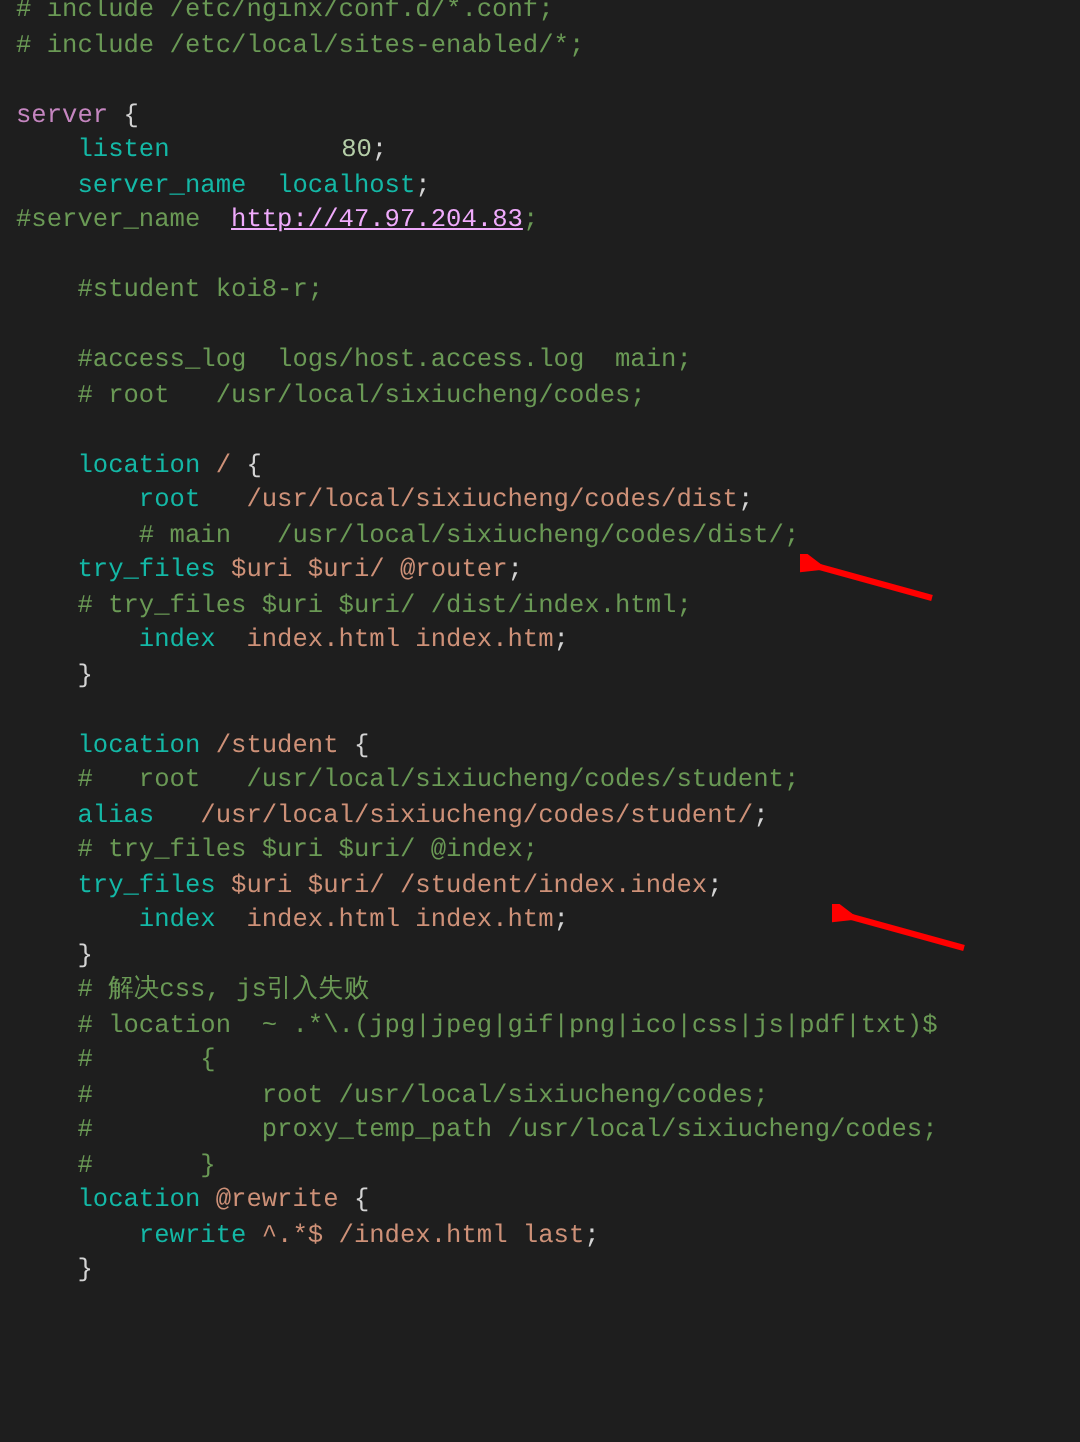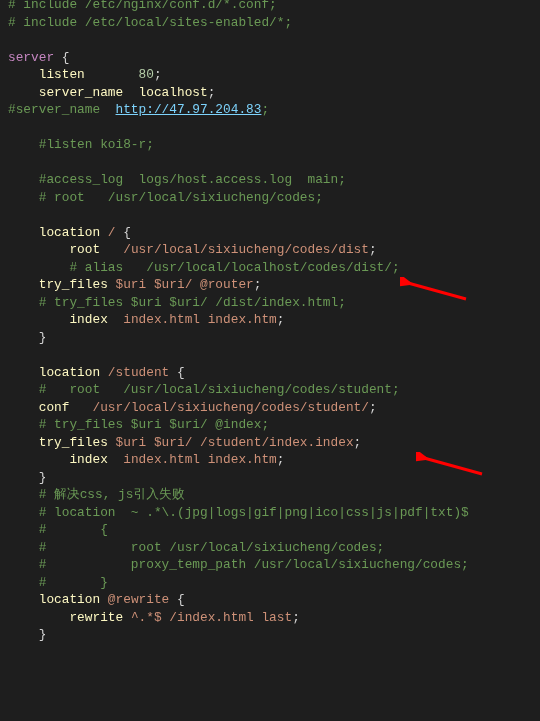--- a/index.html
+++ b/index.html
@@ -16,64 +16,64 @@
     font-family: Consolas, "Courier New", monospace;
     font-size: 12.8px;
     line-height: 17.5px;
     color: #d4d4d4;
     white-space: pre;
     position: relative;
     top: -4px;
   }
   .cmt   { color: #6a9955; }      
   .kw    { color: #c586c0; }      
-  .num   { color: #b5cea8; }
+  .num   { color: #b5cea8; margin-left: 32px; }
   .path  { color: #ce9178; }
-  .name  { color: #fef9c3; }
+  .name  { color: #14b8a6; }
   .punct { color: #d4d4d4; }
-  .link  { color: #7dd3fc; text-decoration: underline; }
+  .link  { color: #f0abfc; text-decoration: underline; }
   svg.arrow {
     position: absolute;
     width: 70px;
     height: 26px;
   }
 </style>
 </head>
 <body>
 
 <pre class="code"><span><span class="cmt"># include /etc/nginx/conf.d/*.conf;</span></span>
 <span><span class="cmt"># include /etc/local/sites-enabled/*;</span></span>
 <span><span></span></span>
 <span><span class="kw">server</span><span class="punct"> {</span></span>
 <span><span class="name">    listen       </span><span class="num">80</span><span class="punct">;</span></span>
 <span><span class="name">    server_name  localhost</span><span class="punct">;</span></span>
 <span><span class="cmt">#server_name  </span><span class="link">http://47.97.204.83</span><span class="cmt">;</span></span>
 <span><span></span></span>
-<span><span class="cmt">    #listen koi8-r;</span></span>
+<span><span class="cmt">    #student koi8-r;</span></span>
 <span><span></span></span>
 <span><span class="cmt">    #access_log  logs/host.access.log  main;</span></span>
 <span><span class="cmt">    # root   /usr/local/sixiucheng/codes;</span></span>
 <span><span></span></span>
 <span><span class="name">    location </span><span class="path">/</span><span class="punct"> {</span></span>
 <span><span class="name">        root   </span><span class="path">/usr/local/sixiucheng/codes/dist</span><span class="punct">;</span></span>
-<span><span class="cmt">        # alias   /usr/local/localhost/codes/dist/;</span></span>
+<span><span class="cmt">        # main   /usr/local/sixiucheng/codes/dist/;</span></span>
 <span><span class="name">    try_files </span><span class="path">$uri $uri/ @router</span><span class="punct">;</span></span>
 <span><span class="cmt">    # try_files $uri $uri/ /dist/index.html;</span></span>
 <span><span class="name">        index  </span><span class="path">index.html index.htm</span><span class="punct">;</span></span>
 <span><span class="punct">    }</span></span>
 <span><span></span></span>
 <span><span class="name">    location </span><span class="path">/student</span><span class="punct"> {</span></span>
 <span><span class="cmt">    #   root   /usr/local/sixiucheng/codes/student;</span></span>
-<span><span class="name">    conf   </span><span class="path">/usr/local/sixiucheng/codes/student/</span><span class="punct">;</span></span>
+<span><span class="name">    alias   </span><span class="path">/usr/local/sixiucheng/codes/student/</span><span class="punct">;</span></span>
 <span><span class="cmt">    # try_files $uri $uri/ @index;</span></span>
 <span><span class="name">    try_files </span><span class="path">$uri $uri/ /student/index.index</span><span class="punct">;</span></span>
 <span><span class="name">        index  </span><span class="path">index.html index.htm</span><span class="punct">;</span></span>
 <span><span class="punct">    }</span></span>
 <span><span class="cmt">    # 解决css, js引入失败</span></span>
-<span><span class="cmt">    # location  ~ .*\.(jpg|logs|gif|png|ico|css|js|pdf|txt)$</span></span>
+<span><span class="cmt">    # location  ~ .*\.(jpg|jpeg|gif|png|ico|css|js|pdf|txt)$</span></span>
 <span><span class="cmt">    #       {</span></span>
 <span><span class="cmt">    #           root /usr/local/sixiucheng/codes;</span></span>
 <span><span class="cmt">    #           proxy_temp_path /usr/local/sixiucheng/codes;</span></span>
 <span><span class="cmt">    #       }</span></span>
 <span><span class="name">    location </span><span class="path">@rewrite</span><span class="punct"> {</span></span>
 <span><span class="name">        rewrite </span><span class="path">^.*$ /index.html last</span><span class="punct">;</span></span>
 <span><span class="punct">    }</span></span>
 </pre>
 
 <svg class="arrow" viewBox="0 0 70 26" style="top:277px;left:400px;">

